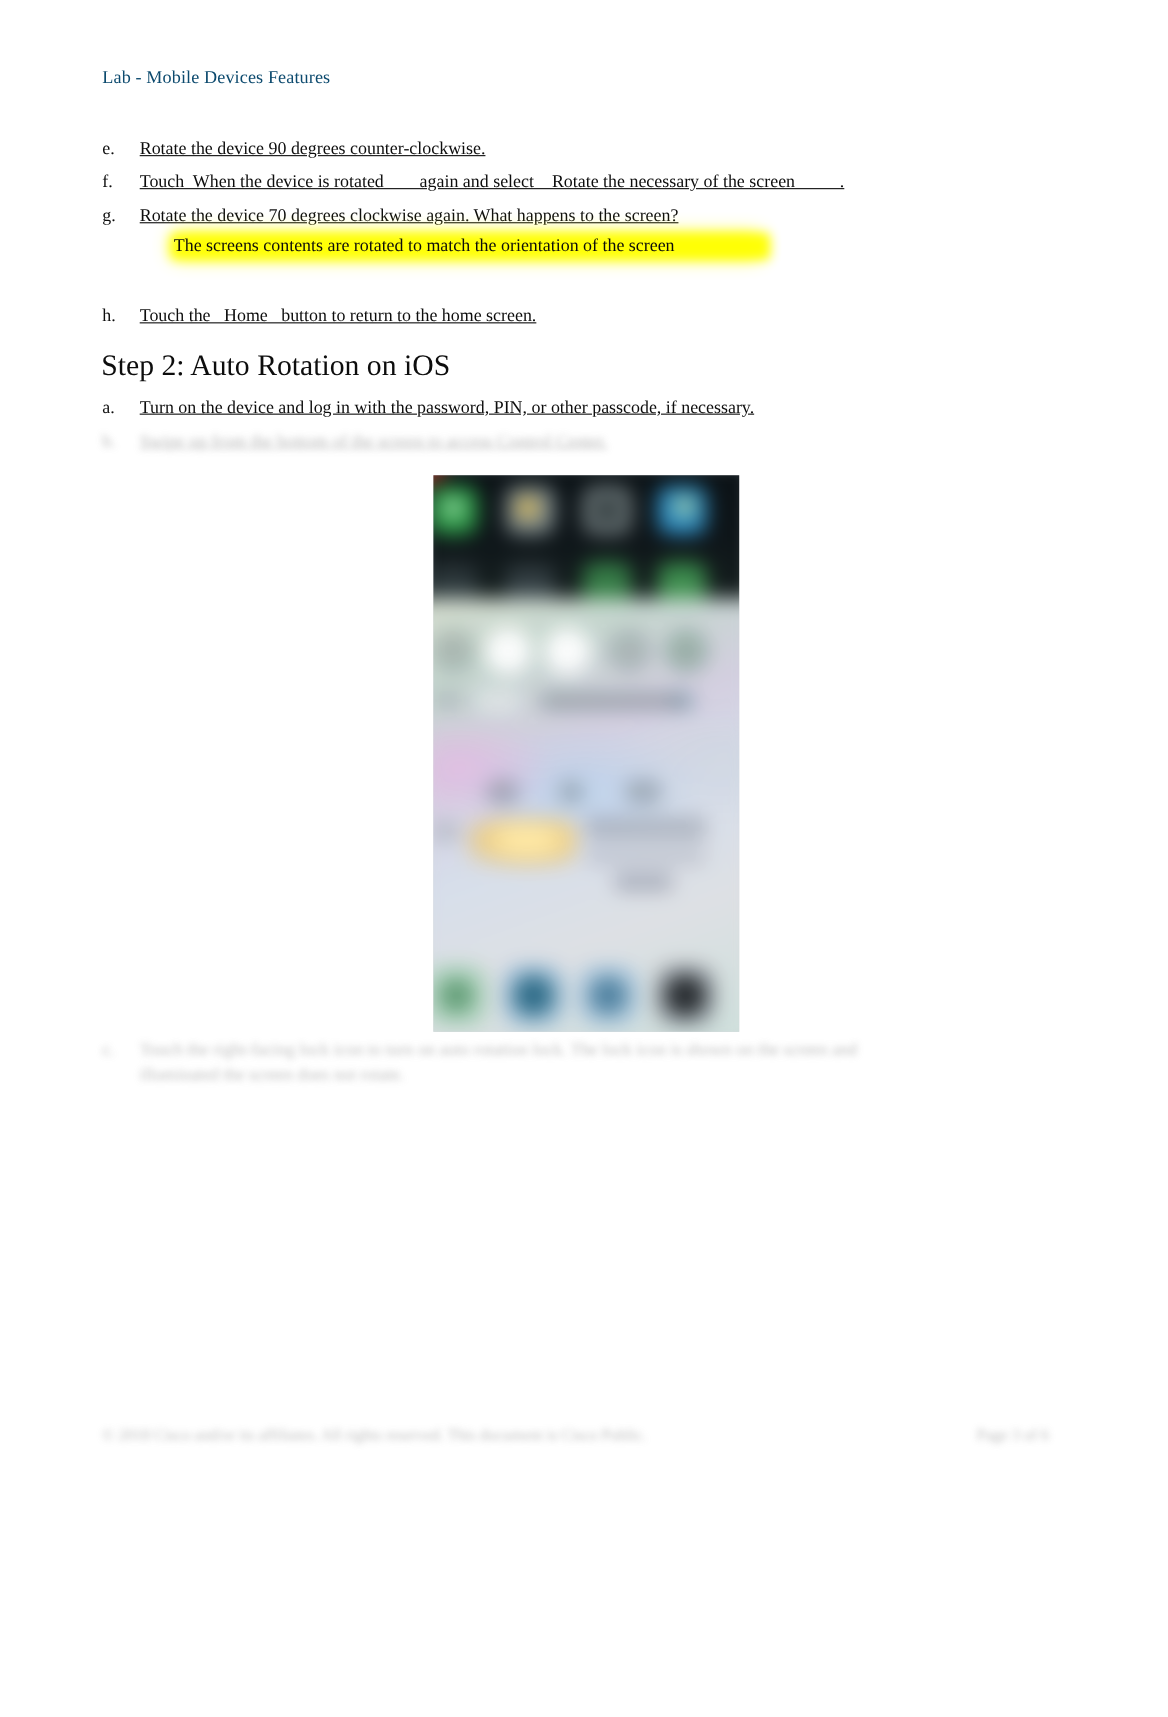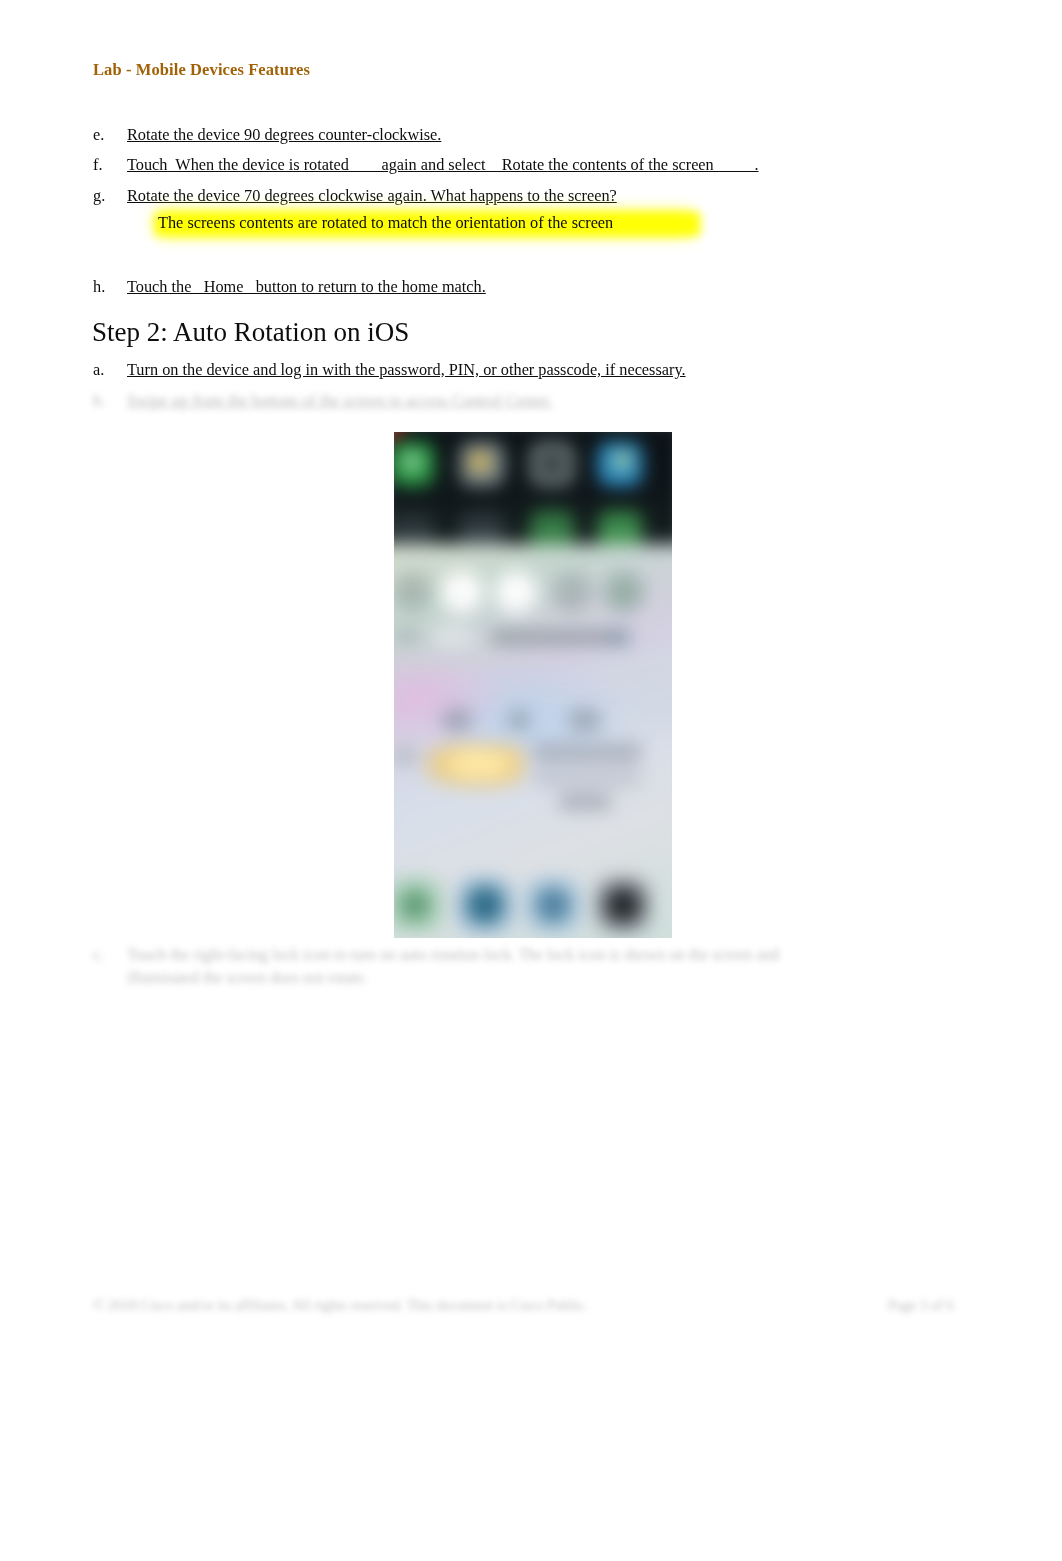--- a/index.html
+++ b/index.html
@@ -24,23 +24,22 @@
   }
 
   
   .doc-header {
     position: absolute;
     left: 93px;
     top: 60px;
     font-size: 16.5px;
     line-height: 1.25;
     letter-spacing: .1px;
-    color: #a16207;
+    color: #0c4a6e;
     white-space: nowrap;
-    font-weight: bold;
   }
 
   
   .list-item {
     position: absolute;
     display: flex;
     align-items: baseline;
     font-size: 16.3px;
     line-height: 1.3;
     color: #0d0d0d;
@@ -339,37 +338,37 @@
 
   <div class="doc-header">Lab - Mobile Devices Features</div>
 
   <div class="list-item li-e">
     <span class="marker">e.</span>
     <span class="body">Rotate the device 90 degrees counter-clockwise.</span>
   </div>
 
   <div class="list-item li-f">
     <span class="marker">f.</span>
-    <span class="body">Touch  When the device is rotated        again and select    Rotate the contents of the screen          .</span>
+    <span class="body">Touch  When the device is rotated        again and select    Rotate the necessary of the screen          .</span>
   </div>
 
   <div class="list-item li-g">
     <span class="marker">g.</span>
     <span class="body">Rotate the device 70 degrees clockwise again. What happens to the screen?</span>
   </div>
 
   <div class="answer-wrap">
     <div class="answer-glow soft"></div>
     <div class="answer-glow"></div>
     <div class="answer-text">The screens contents are rotated to match the orientation of the screen</div>
   </div>
 
   <div class="list-item li-h">
     <span class="marker">h.</span>
-    <span class="body">Touch the   Home   button to return to the home match.</span>
+    <span class="body">Touch the   Home   button to return to the home screen.</span>
   </div>
 
   <h2 class="step-heading">Step 2: Auto Rotation on iOS</h2>
 
   <div class="list-item li-a">
     <span class="marker">a.</span>
     <span class="body">Turn on the device and log in with the password, PIN, or other passcode, if necessary.</span>
   </div>
 
   <div class="list-item blurred-line li-b-blur">

